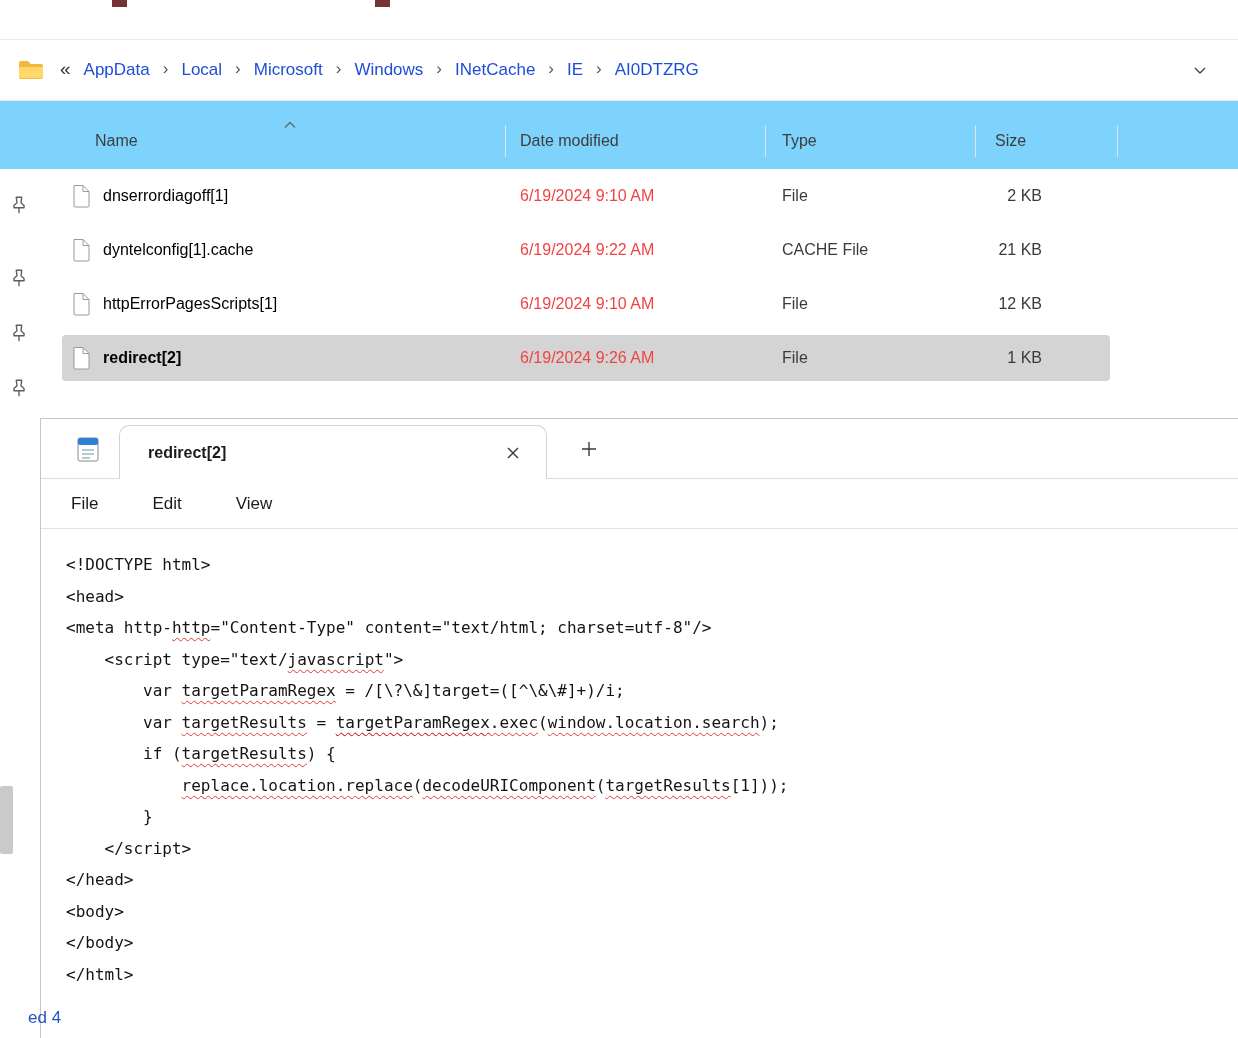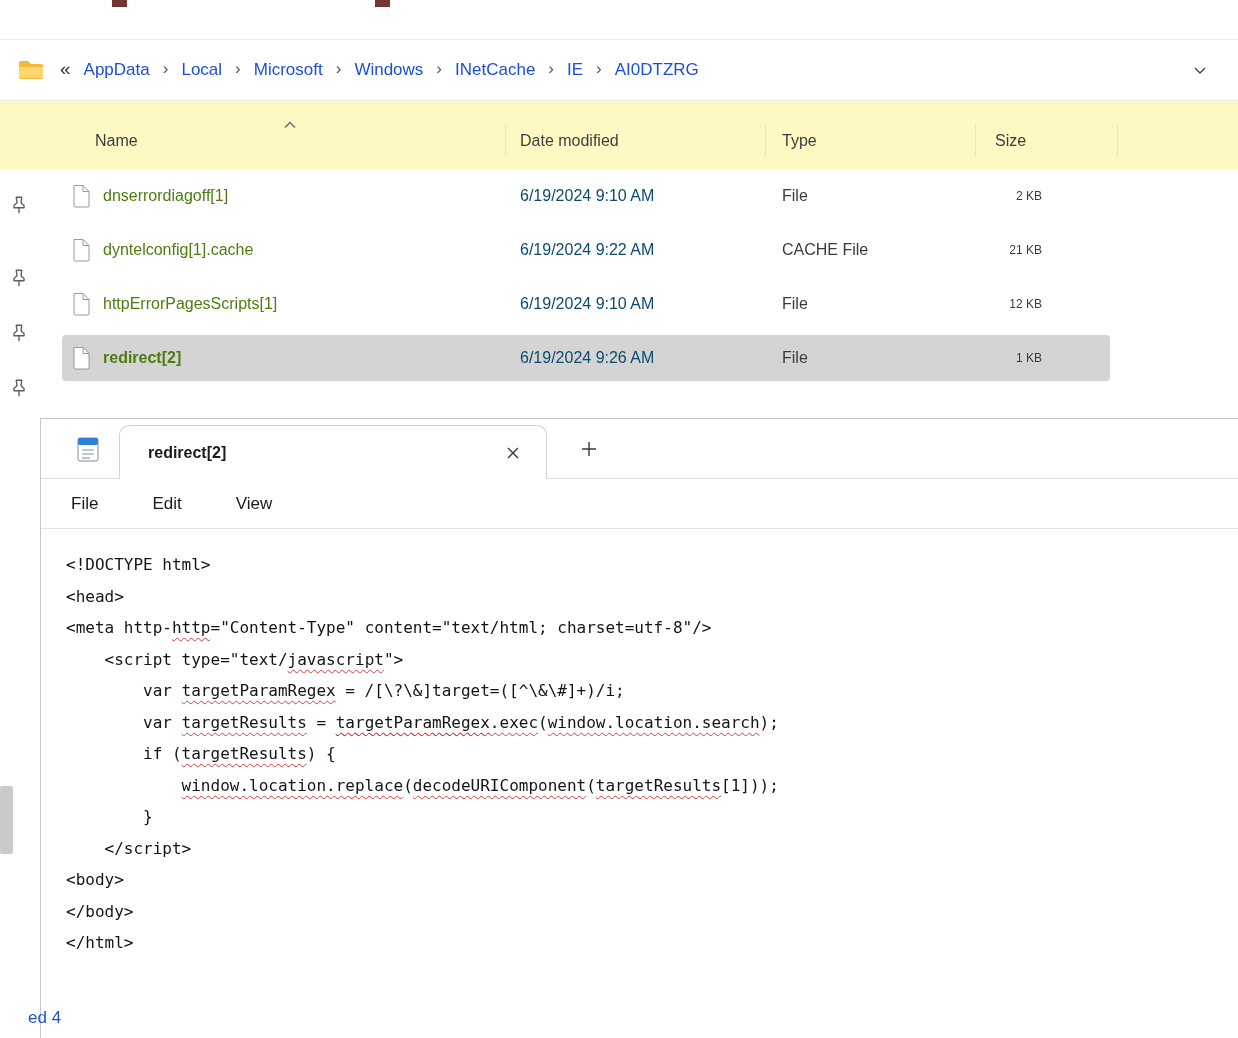--- a/index.html
+++ b/index.html
@@ -18,43 +18,43 @@
     position:absolute; top:39px; left:0; right:0; height:62px;
     border-top:1px solid #e9e9e9; border-bottom:1px solid #e9e9e9;
     display:flex; align-items:center; padding:0 18px; background:#fff;
   }
   .folder-ic { display:inline-flex; margin-right:14px; }
   .bc-collapse { font-size:19px; color:#333; padding:0 6px 2px 2px; }
   .bc-item { font-size:17px; color:#1d4ed8; padding:0 7px; cursor:default; }
   .bc-sep { font-size:17px; color:#555; padding:0 6px 2px 6px; }
   .addr-caret { margin-left:auto; display:inline-flex; padding-right:12px; }
 
-  .hdr-row { position:absolute; top:101px; left:0; right:0; height:68px; background:#fef9c3; }
+  .hdr-row { position:absolute; top:101px; left:0; right:0; height:68px; background:#7dd3fc; }
   .sort-ind { position:absolute; left:284px; top:14px; }
   .hdr { position:absolute; top:31px; font-size:16px; color:#3d3d3d; }
   .hdr-name { left:95px; }
   .hdr-date { left:520px; }
   .hdr-type { left:782px; }
   .hdr-size { left:995px; }
   .vsep { position:absolute; top:24px; height:32px; width:1px; background:#e3e3e3; }
   .s1 { left:505px; } .s2 { left:765px; } .s3 { left:975px; } .s4 { left:1117px; }
 
   .rows { position:absolute; top:169px; left:0; right:0; }
   .frow { position:relative; height:54px; }
   .frow.selected::before {
     content:""; position:absolute; left:62px; right:128px; top:4px; bottom:4px;
     background:#d4d4d4; border-radius:4px;
   }
   .frow > * { position:absolute; top:50%; transform:translateY(-50%); }
   .ficon { left:72px; display:inline-flex; }
-  .fname { left:103px; font-size:16px; color:#4d7c0f; }
+  .fname { left:103px; font-size:16px; color:#000000; }
   .frow.selected .fname { font-weight:700; }
-  .fdate { left:520px; font-size:16px; color:#0c4a6e; }
+  .fdate { left:520px; font-size:16px; color:#ef4444; }
   .ftype { left:782px; font-size:16px; color:#3a3a3a; }
-  .fsize { left:960px; width:82px; text-align:right; font-size:12px; color:#3a3a3a; }
+  .fsize { left:960px; width:82px; text-align:right; font-size:16px; color:#3a3a3a; }
 
   
   .pin { position:absolute; left:8px; width:22px; height:22px; }
   .pin1 { top:194px; } .pin2 { top:267px; } .pin3 { top:322px; } .pin4 { top:377px; }
 
   
   .notepad {
     position:absolute; left:40px; top:418px; right:0; bottom:0; background:#fff;
     border-left:1px solid #c6c6c6; border-top:1px solid #c6c6c6;
   }
@@ -244,23 +244,24 @@
     </div>
 
     <div class="editor">
       <div class="code-line">&lt;!DOCTYPE html&gt;</div>
       <div class="code-line">&lt;head&gt;</div>
       <div class="code-line">&lt;meta http-<span class="sq">http</span>="Content-Type" content="text/html; charset=utf-8"/&gt;</div>
       <div class="code-line">    &lt;script type="text/<span class="sq">javascript</span>"&gt;</div>
       <div class="code-line">        var <span class="sq">targetParamRegex</span> = /[\?\&amp;]target=([^\&amp;\#]+)/i;</div>
       <div class="code-line">        var <span class="sq">targetResults</span> = <span class="sq"><span class="sq">targetParamRegex</span>.exec</span>(<span class="sq">window.location.search</span>);</div>
       <div class="code-line">        if (<span class="sq">targetResults</span>) {</div>
-      <div class="code-line">            <span class="sq">window.location.replace</span>(<span class="sq">decodeURIComponent</span>(<span class="sq">targetResults</span>[1]));</div>
+      <div class="code-line">            <span class="sq">replace.location.replace</span>(<span class="sq">decodeURIComponent</span>(<span class="sq">targetResults</span>[1]));</div>
       <div class="code-line">        }</div>
       <div class="code-line">    &lt;/script&gt;</div>
+      <div class="code-line">&lt;/head&gt;</div>
       <div class="code-line">&lt;body&gt;</div>
       <div class="code-line">&lt;/body&gt;</div>
       <div class="code-line">&lt;/html&gt;</div>
     </div>
   </div>
 
   <div class="scroll-frag"></div>
   <div class="status-frag">ed 4</div>
 
 </div>

